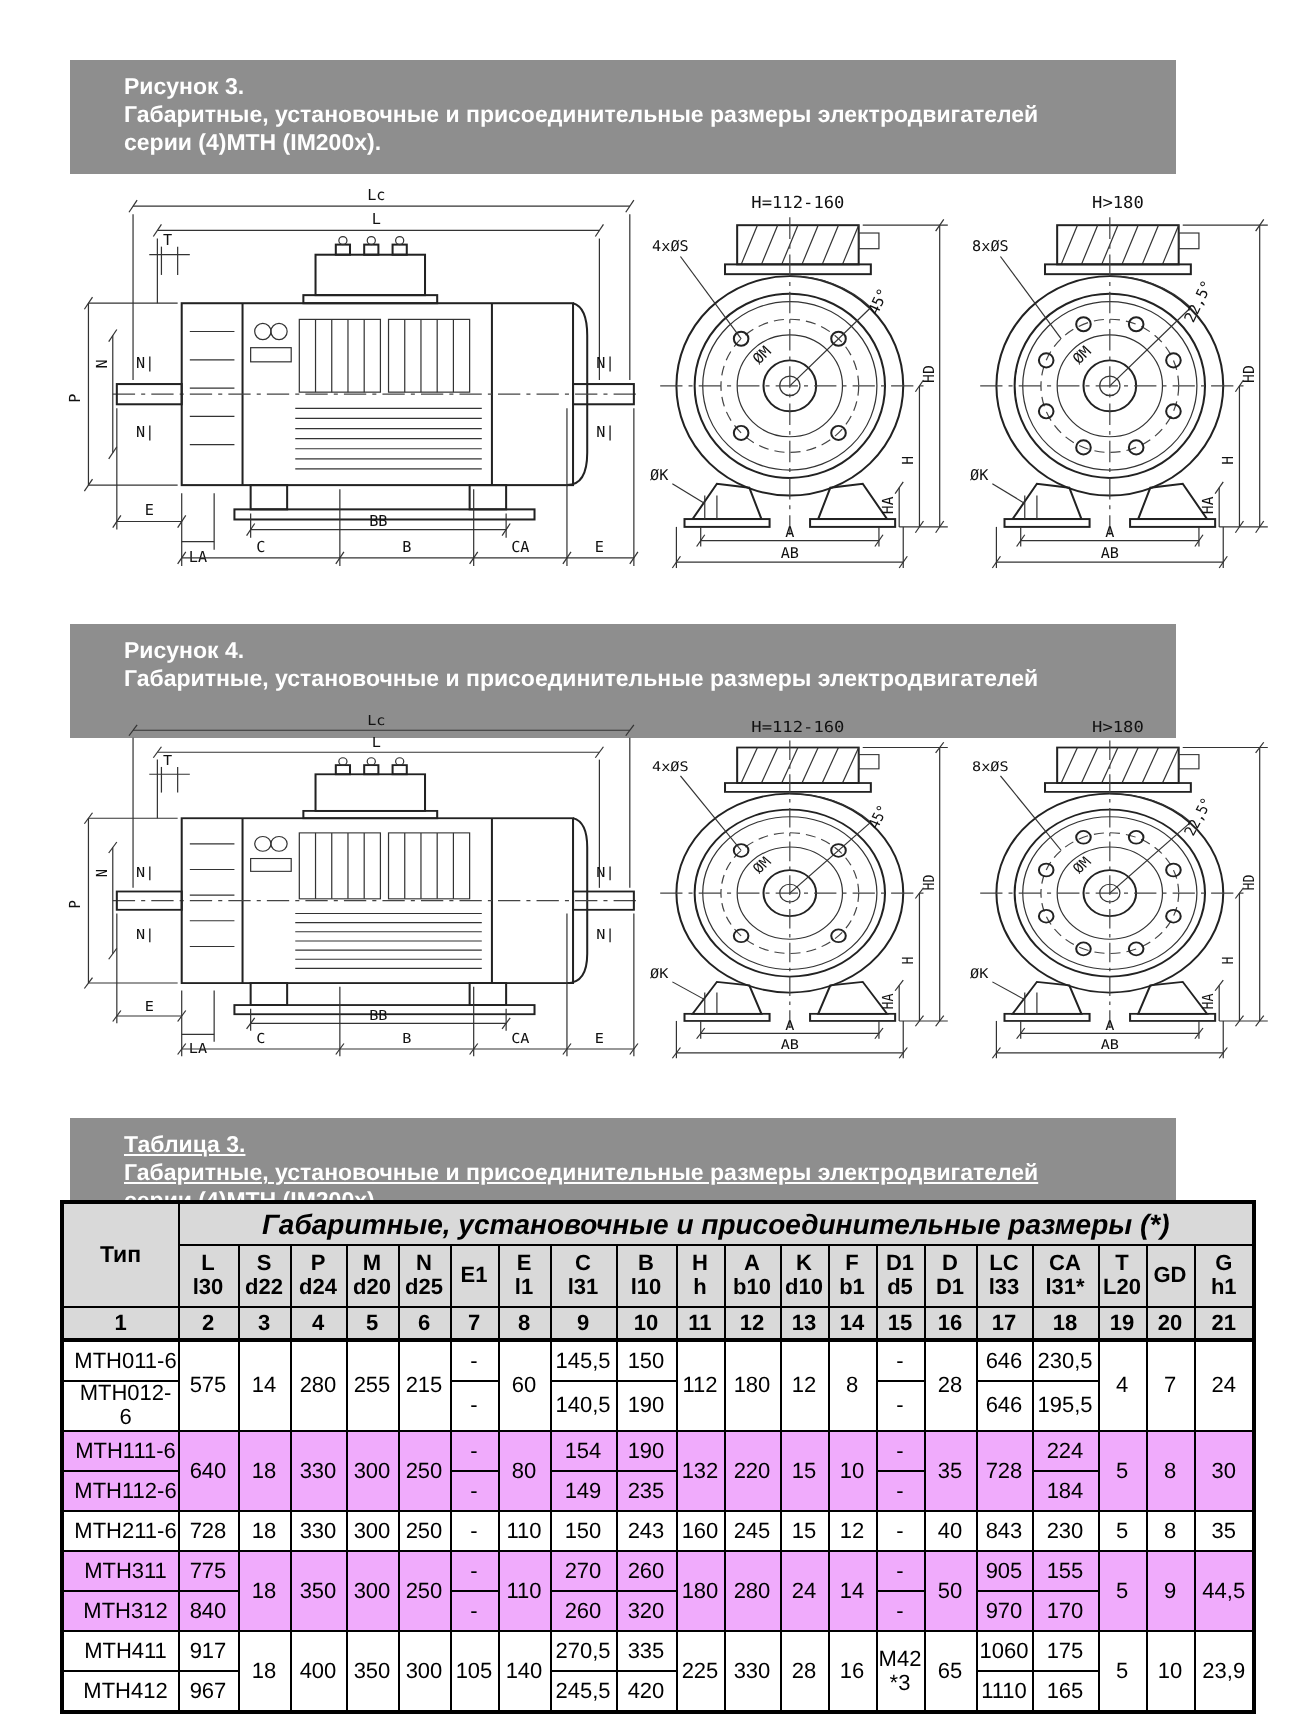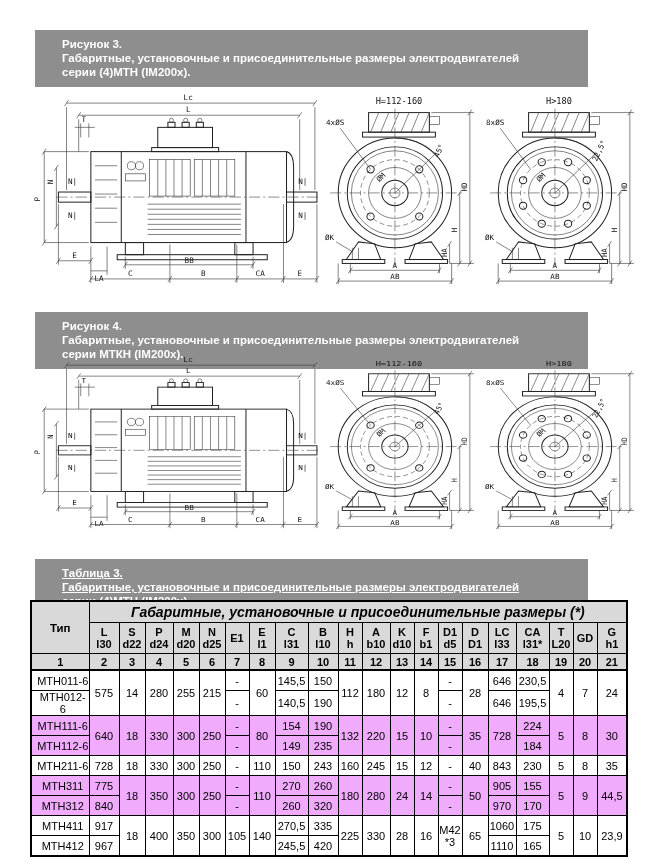--- a/index.html
+++ b/index.html
@@ -280,21 +280,20 @@
         <line x1="16" y1="192" x2="128" y2="192" class="thin"></line>
         <line x1="14" y1="195" x2="18" y2="189" class="thin"></line>
         <line x1="126" y1="195" x2="130" y2="189" class="thin"></line>
         <text x="72" y="190" text-anchor="middle">AB</text>
       </svg>
   </div>
 
   <div class="caption-bar" id="cap-fig4">
     <div>Рисунок 4.</div>
     <div>Габаритные, установочные и присоединительные размеры электродвигателей</div>
-    <div>серии МТКН (IM200x).</div>
   </div>
 
   <div class="figrow" id="fig4-row">
     <svg class="draw" width="294" height="174" viewBox="0 0 290 190" preserveAspectRatio="none">
         <line x1="38" y1="14" x2="38" y2="96" class="thin"></line>
         <line x1="283" y1="14" x2="283" y2="96" class="thin"></line>
         <line x1="38" y1="10" x2="283" y2="10" class="thin"></line>
         <line x1="36" y1="13" x2="40" y2="7" class="thin"></line>
         <line x1="281" y1="13" x2="285" y2="7" class="thin"></line>
         <text x="158" y="7" text-anchor="middle">Lc</text>

